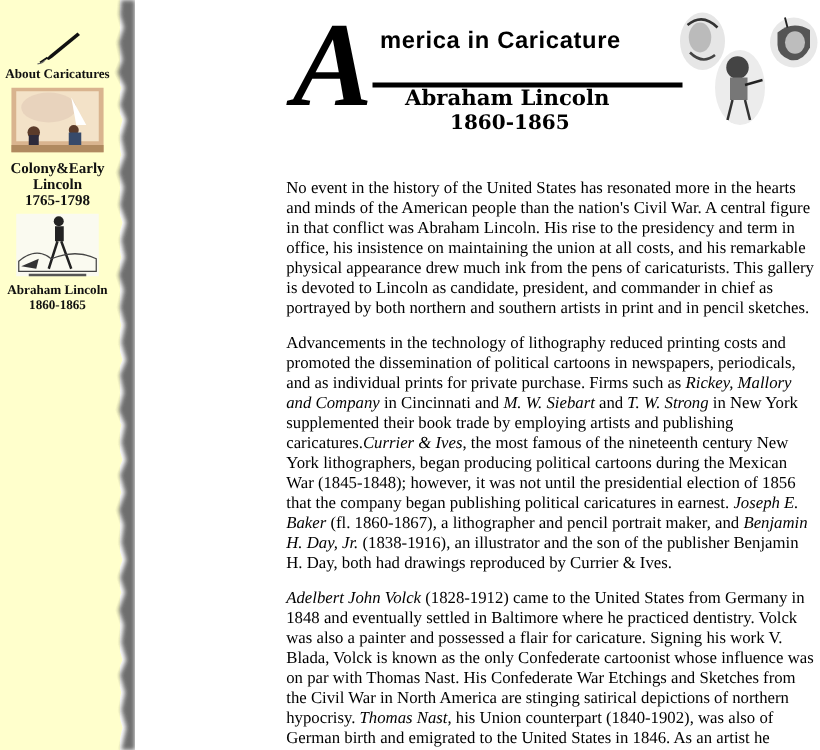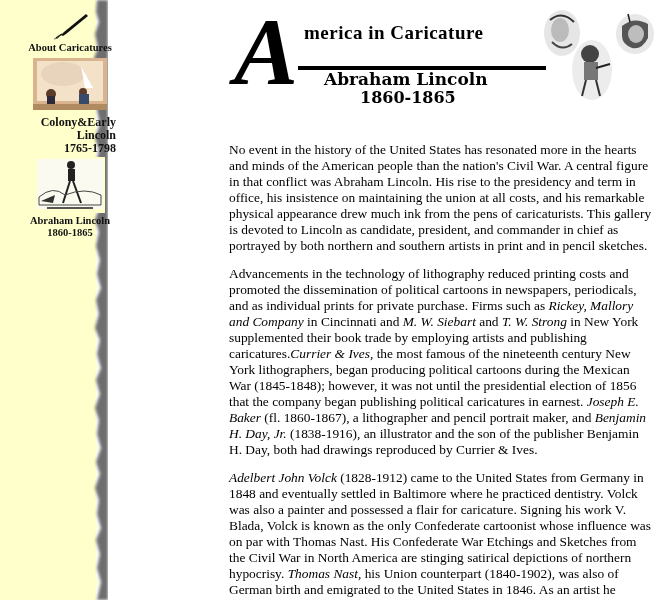--- a/index.html
+++ b/index.html
@@ -11,23 +11,22 @@
   }
   
   .sidebar {
     position: absolute; left: 0; top: 0; width: 96px; height: 600px;
     background: #ffffcc;
   }
   .torn-edge {
     position: absolute; left: 88px; top: 0; width: 20px; height: 600px;
   }
   .nav {
-    position: absolute; left: 0; top: 0; width: 92px;
+    position: absolute; left: 0; top: 12px; width: 92px;
     text-align: center;
-    margin-left: 24px;
   }
   .nav-item { display: block; text-decoration: none; color: #000; }
   .nav-caption {
     font-weight: bold; font-size: 10.5px; line-height: 12px; color: #111;
     font-family: "Liberation Serif", serif;
   }
   .nav-caption.big { font-size: 12px; line-height: 13px; }
   .thumb { display: block; margin: 0 auto; }
   .lib-link {
     display: block; font-size: 14px; line-height: 16px; color: #8b1a1a;
@@ -37,21 +36,21 @@
   .banner {
     position: absolute; left: 232px; top: 8px; width: 424px; height: 100px;
   }
   .big-a {
     position: absolute; left: 2px; top: 2px;
     font-family: "Liberation Serif", serif; font-style: italic; font-weight: bold;
     font-size: 96px; line-height: 84px; color: #000;
   }
   .title-line1 {
     position: absolute; left: 72px; top: 14px;
-    font-family: Liberation Serif, serif; font-weight: bold; font-size: 19px;
+    font-family: Liberation Sans, sans-serif; font-weight: bold; font-size: 19px;
     letter-spacing: 0.5px; color: #000; white-space: nowrap;
   }
   .title-line2 {
     position: absolute; left: 128px; top: 34px;
     font-family: "DejaVu Serif", serif; font-weight: bold; font-size: 17px; color: #000;
   }
   .rule {
     position: absolute; left: 66px; top: 58px; width: 248px; height: 4px; background: #000;
   }
   .title-line3 {
@@ -99,21 +98,21 @@
       <rect width="74" height="52" fill="#d9b48f"></rect>
       <rect x="4" y="3" width="66" height="40" fill="#f3e2c8"></rect>
       <ellipse cx="30" cy="16" rx="22" ry="12" fill="#e8d3bd"></ellipse>
       <path d="M48,8 L60,30 L52,30 Z" fill="#fff"></path>
       <circle cx="18" cy="36" r="5" fill="#5b3b2a"></circle>
       <rect x="14" y="38" width="8" height="10" fill="#2d2a3a"></rect>
       <circle cx="50" cy="34" r="4" fill="#5b3b2a"></circle>
       <rect x="46" y="36" width="10" height="12" fill="#374a6a"></rect>
       <rect x="0" y="46" width="74" height="6" fill="#b08a60"></rect>
     </svg>
-    <div class="nav-caption big" style="margin-top:6px;text-align:right;">
+    <div class="nav-caption big" style="margin-top:6px;">
       <div>Colony&amp;Early</div>
       <div>Lincoln</div>
       <div>1765-1798</div>
     </div>
   </a>
   <a class="nav-item">
     <svg class="thumb" width="70" height="56" viewBox="0 0 70 56" style="margin-top:2px;">
       <rect width="70" height="56" fill="#ffffcc"></rect>
       <rect x="2" y="2" width="66" height="50" fill="#fafaf0"></rect>
       <circle cx="36" cy="8" r="4" fill="#222"></circle>

